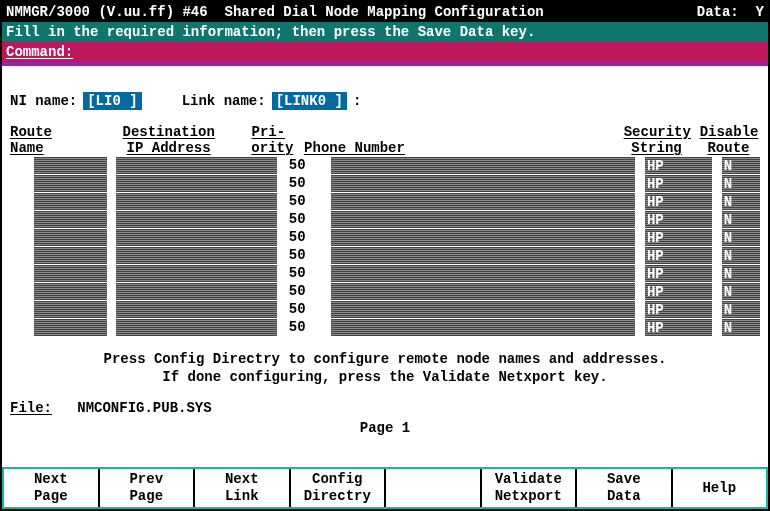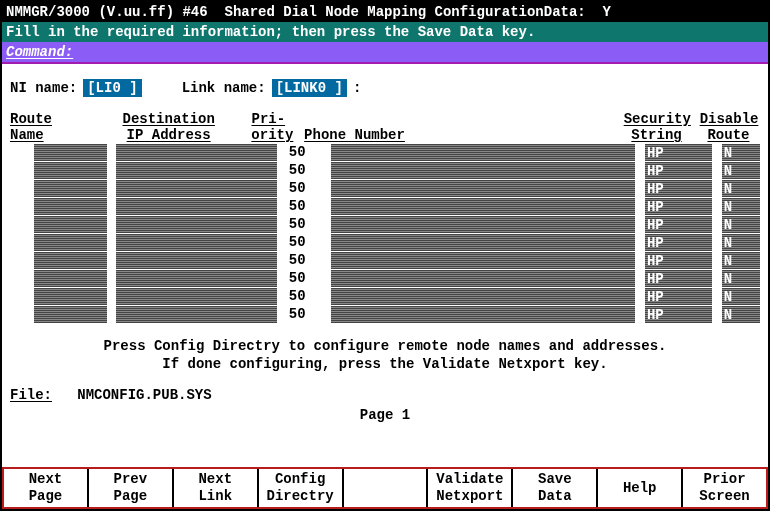--- a/index.html
+++ b/index.html
@@ -11,37 +11,36 @@
     width: 770px;
     height: 511px;
     overflow: hidden;
     border: 2px solid #000;
   }
   .header-bar {
     background: #000;
     color: #fff;
     padding: 2px 4px;
     display: flex;
-    justify-content: flex-start;
+    justify-content: space-between;
   }
   .title-left { display: flex; gap: 0; }
   .instruction-bar {
     background: #0f766e;
     color: #fff;
     padding: 2px 4px;
   }
   .command-bar {
-    background: #8b5cf6;
+    background: #be185d;
     color: #fff;
     padding: 2px 4px;
-    border-bottom: 2px solid #a21caf;
-    font-style: italic;
+    border-bottom: 4px solid #a21caf;
   }
   .content {
-    padding: 15px 8px 4px 8px;
+    padding: 26px 8px 4px 8px;
   }
   .field-row {
     margin-bottom: 14px;
     display: flex;
     align-items: center;
     gap: 6px;
   }
   .label { white-space: pre; }
   .input-box {
     background: #0369a1;
@@ -104,21 +103,21 @@
   .page-ind {
     text-align: center;
     margin-top: 4px;
   }
   .fkeys {
     position: absolute;
     bottom: 2px;
     left: 2px;
     right: 2px;
     display: flex;
-    border: 2px solid #b91c1c;
+    border: 2px solid #14b8a6;
   }
   .fkey {
     flex: 1;
     border-right: 2px solid #000;
     text-align: center;
     line-height: 1.2;
     padding: 2px 0;
     min-height: 36px;
     display: flex;
     flex-direction: column;
@@ -346,17 +345,13 @@
       <div>Netxport</div>
     </div>
     <div class="fkey">
       <div>Save</div>
       <div>Data</div>
     </div>
     <div class="fkey">
       <div>Help</div>
       <div></div>
     </div>
-    <div class="fkey">
-      <div>Prior</div>
-      <div>Screen</div>
-    </div>
   </div>
 
 </body></html>

